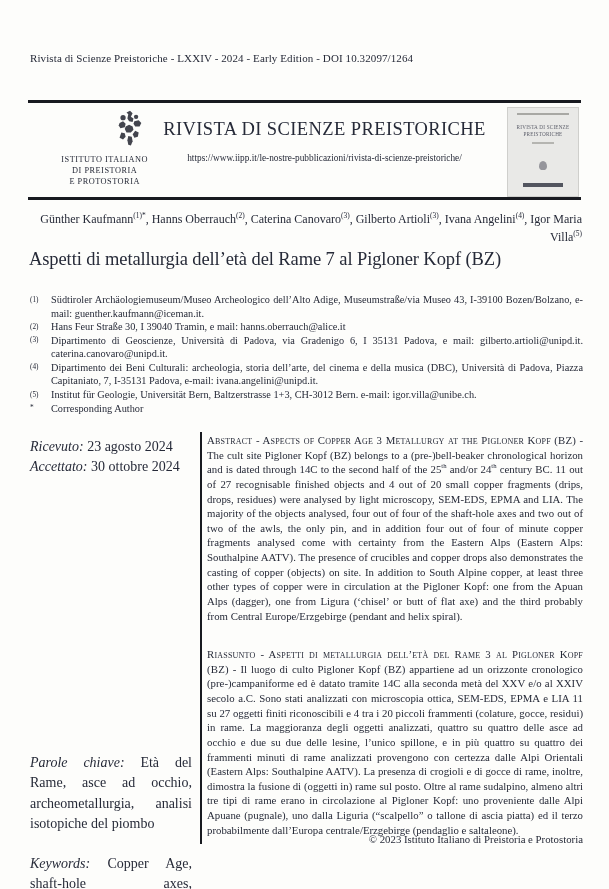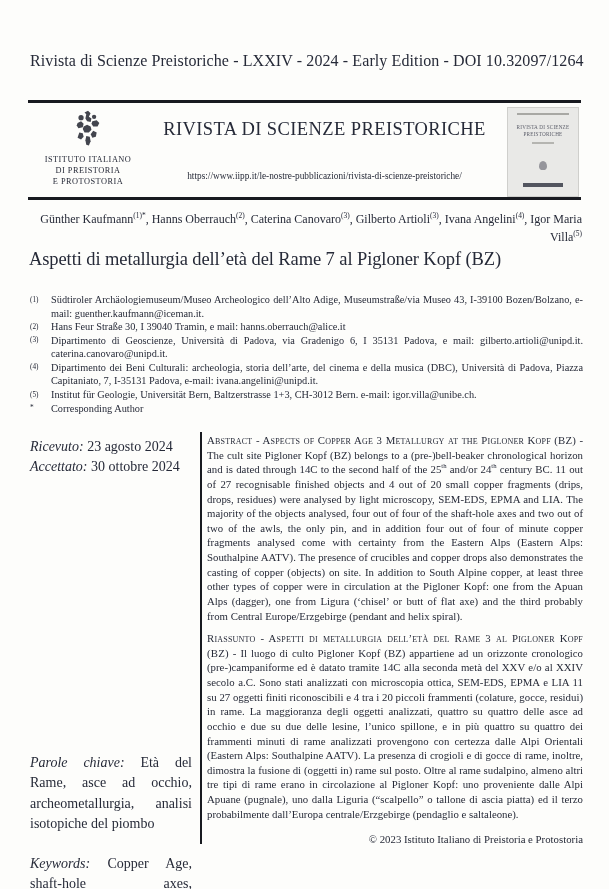--- a/index.html
+++ b/index.html
@@ -1,33 +1,33 @@
 <!DOCTYPE html>
 <html><head>
 <meta charset="utf-8">
 <style>
   html,body{margin:0;padding:0;}
   body{
     width:609px;height:889px;position:relative;overflow:hidden;
     background:#fdfdfb;color:#262a38;
     font-family:"Liberation Serif", serif;
   }
-  .running-head{position:absolute;top:52px;left:30px;font-size:16px;letter-spacing:.1px;}
+  .running-head{position:absolute;top:52px;left:30px;font-size:11px;letter-spacing:.1px;}
 
   
   .masthead{
     position:absolute;top:100px;left:28px;width:553px;height:100px;box-sizing:border-box;
     border-top:3px solid #181a20;border-bottom:3px solid #181a20;
     display:flex;align-items:stretch;background:#fdfdfb;
   }
-  .logo-block{width:120px;display:flex;flex-direction:column;align-items:center;padding-top:6px;}
+  .logo-block{width:120px;display:flex;flex-direction:column;align-items:flex-end;padding-top:6px;}
   .logo-text{font-size:8.3px;line-height:1.3;letter-spacing:.5px;text-align:center;margin-top:2px;}
   .center-block{flex:1;display:flex;flex-direction:column;align-items:center;}
   .journal-title{font-size:18.5px;letter-spacing:.4px;margin-top:16px;white-space:nowrap;}
-  .journal-url{font-size:9.3px;margin-top:31px;color:#262a38;text-decoration:none;}
+  .journal-url{font-size:9.3px;margin-top:13px;color:#262a38;text-decoration:none;}
   .cover-thumb{
     width:70px;height:88px;margin:3px 2px 0 6px;align-self:center;position:relative;
     background:#e9e9e7;border:1px solid #cfcfcc;display:flex;flex-direction:column;align-items:center;
   }
   .cov-topline{margin-top:5px;width:52px;height:2px;background:#a8a8a4;}
   .cov-title{margin-top:9px;width:56px;font-size:5.2px;line-height:1.5;letter-spacing:.2px;color:#5c5e6a;text-align:center;}
   .cov-sub{margin-top:3px;width:22px;height:1.5px;background:#b5b5b1;}
   .cov-emblem{margin-top:17px;width:8px;height:9px;background:#95959b;border-radius:50% 50% 50% 50%/60% 60% 40% 40%;}
   .cov-botbar{position:absolute;bottom:9px;left:50%;transform:translateX(-50%);width:40px;height:4px;background:#52555f;}
 
@@ -47,21 +47,21 @@
   .v-rule{position:absolute;left:170px;top:2px;width:1.5px;height:412px;background:#181a20;}
   .left-col{position:absolute;left:0;top:7px;width:162px;font-size:14px;line-height:1.45;}
   .meta-line .lab{font-style:italic;}
   .kw-block{position:absolute;top:316px;left:0;width:162px;}
   .kw-para{margin:0;text-align:justify;}
   .kw-para + .kw-para{margin-top:20px;}
   .kw-para .lab{font-style:italic;}
 
   .right-col{position:absolute;left:177px;top:3px;width:376px;font-size:10.8px;line-height:1.355;text-align:justify;}
   .right-col p{margin:0;}
-  .right-col p + p{margin-top:8px;}
+  .right-col p + p{margin-top:24px;}
   .abs-lead{font-variant:small-caps;letter-spacing:.2px;}
   .copyright{position:absolute;top:399px;right:0;font-size:10.8px;white-space:nowrap;}
 </style>
 </head>
 <body>
 
 <div>
 
   <div class="running-head">Rivista di Scienze Preistoriche - LXXIV - 2024 - Early Edition - DOI 10.32097/1264</div>
 

